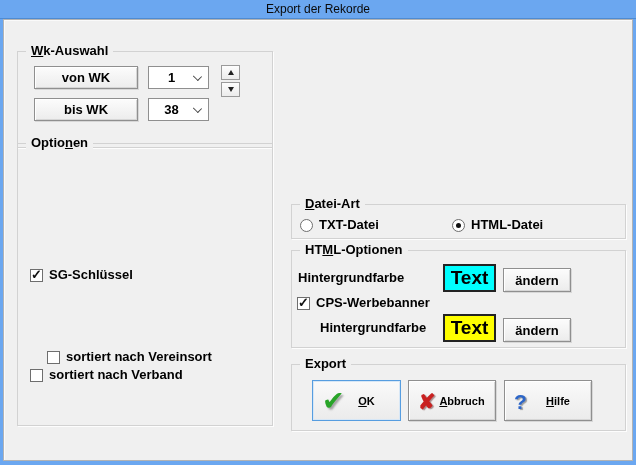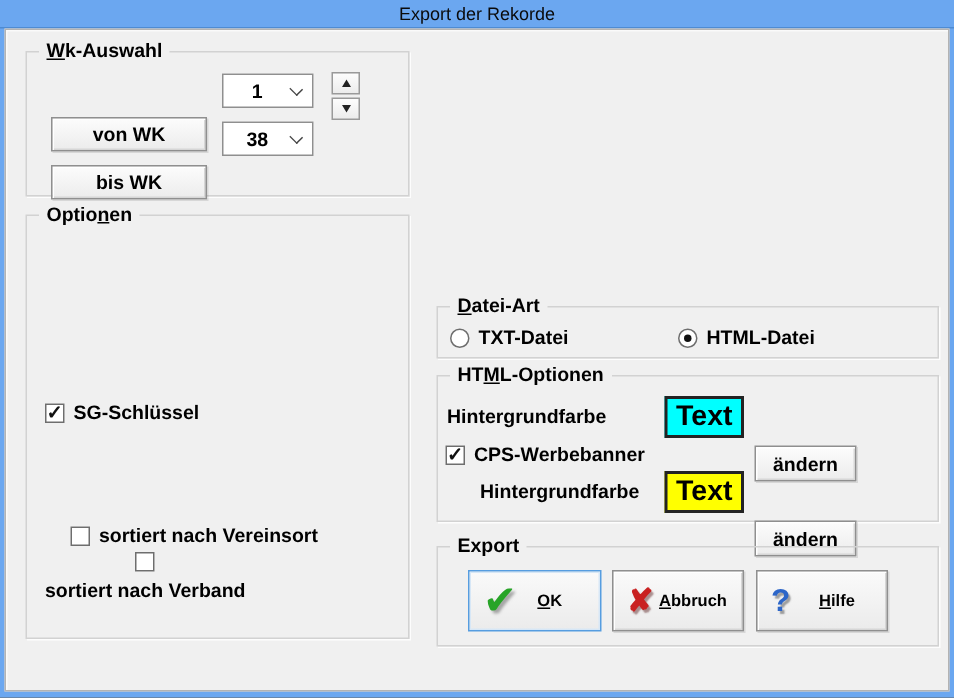--- a/index.html
+++ b/index.html
@@ -23,21 +23,21 @@
     position:absolute;top:-9px;left:8px;background:#f0f0f0;padding:0 5px;
     font-size:13px;font-weight:bold;color:#000;white-space:nowrap;line-height:16px;
   }
   .u{text-decoration:underline;}
   .btn{
     position:absolute;box-sizing:border-box;
     background:linear-gradient(180deg,#fcfcfc,#ececec);
     border:1px solid #8f8f8f;
     box-shadow:inset 1px 1px 0 #ffffff, inset -1px -1px 0 #d6d6d6, 1px 1px 0 rgba(0,0,0,0.10);
     font-family:inherit;font-weight:bold;font-size:13px;color:#000;
-    display:flex;align-items:center;justify-content:center;padding:0;cursor:default;margin-top:29px;
+    display:flex;align-items:center;justify-content:center;padding:0;cursor:default;
   }
   .dropdown{
     position:absolute;box-sizing:border-box;background:#fff;
     border:1px solid #8f8f8f;display:flex;align-items:center;
   }
   .dd-value{flex:1;text-align:center;font-weight:bold;font-size:13px;padding-right:14px;}
   .chevron{
     position:absolute;right:7px;top:6px;width:6px;height:6px;
     border-right:1.6px solid #444;border-bottom:1.6px solid #444;
     transform:rotate(45deg) scaleY(0.85);
@@ -94,21 +94,21 @@
 <body>
 
 <div class="window">
 
   <div class="titlebar">
     <span>Export der Rekorde</span>
   </div>
 
   <div class="client">
 
-    <div class="groupbox" style="left:13px;top:14px;width:254px;height:95px;">
+    <div class="groupbox" style="left:13px;top:31px;width:254px;height:95px;">
       <span class="gb-label"><span></span><span class="u">W</span><span>k-Auswahl</span></span>
 
       <button class="btn" style="left:16px;top:14px;width:104px;height:23px;">von WK</button>
       <div class="dropdown" style="left:130px;top:14px;width:61px;height:23px;">
         <span class="dd-value">1</span>
         <span class="chevron"></span>
       </div>
       <div class="spinner" style="left:203px;top:13px;">
         <button class="spin-btn">
             <span class="tri-up"></span>
@@ -131,21 +131,21 @@
       <div class="row" style="left:12px;top:124px;">
         <span class="cb checked"></span>
         <span class="lbl">SG-Schlüssel</span>
       </div>
 
       <div class="row" style="left:12px;top:206px;margin-left:17px;">
         <span class="cb"></span>
         <span class="lbl">sortiert nach Vereinsort</span>
       </div>
 
-      <div class="row" style="left:12px;top:224px;flex-direction:column;">
+      <div class="row" style="left:12px;top:224px;">
         <span class="cb"></span>
         <span class="lbl">sortiert nach Verband</span>
       </div>
     </div>
 
     <div class="groupbox" style="left:287px;top:184px;width:333px;height:33px;">
       <span class="gb-label"><span></span><span class="u">D</span><span>atei-Art</span></span>
 
       <div class="row" style="left:8px;top:13px;">
         <span class="radio"></span>

